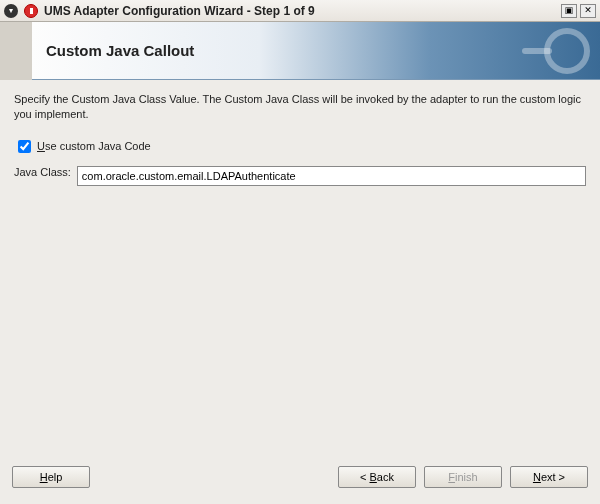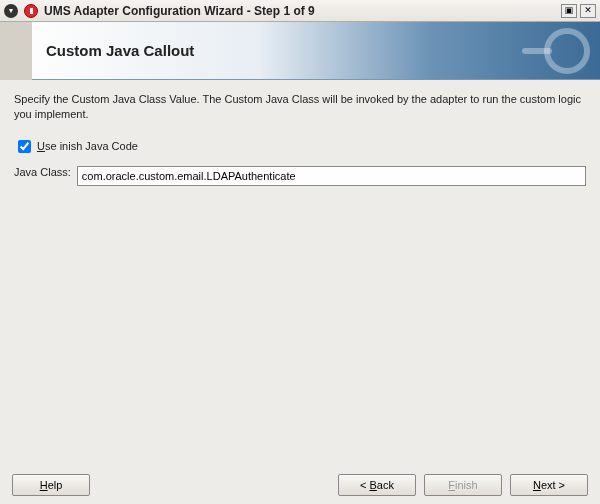--- a/index.html
+++ b/index.html
@@ -134,21 +134,20 @@
     height: 18px;
     border: 1px solid #888;
     background: #fff;
     padding: 9px 4px;
     font-size: 11px;
     font-family: inherit;
   }
   .button-bar {
     height: 38px;
     display: flex;
-    align-items: center;
     padding: 0 12px;
     gap: 8px;
     background:#eeece8;
   }
   .spacer { flex: 1; }
   .wiz-btn {
     min-width: 78px;
     height: 22px;
     border: 1px solid #888;
     background: linear-gradient(to bottom,#f8f7f4,#e2ded6);
@@ -181,21 +180,21 @@
   <div class="banner">
     <div class="banner-title">Custom Java Callout</div>
     <div class="banner-gear"></div>
   </div>
 
   <div class="content">
     <div class="desc">Specify the Custom Java Class Value. The Custom Java Class will be invoked by the adapter to run the custom logic you implement.</div>
 
     <label class="checkbox-row">
       <input type="checkbox" id="cb" checked="" style="">
-      <span><span class="mn">U</span><span>se inish Java Code</span></span>
+      <span><span class="mn">U</span><span>se custom Java Code</span></span>
     </label>
 
     <div class="field-row">
       <span class="field-label">Java Class:</span>
       <input class="field-input" type="text" value="com.oracle.custom.email.LDAPAuthenticate" style="">
     </div>
   </div>
 
   <div class="button-bar">
     <button class="wiz-btn"><span class="mn">H</span><span>elp</span></button>

